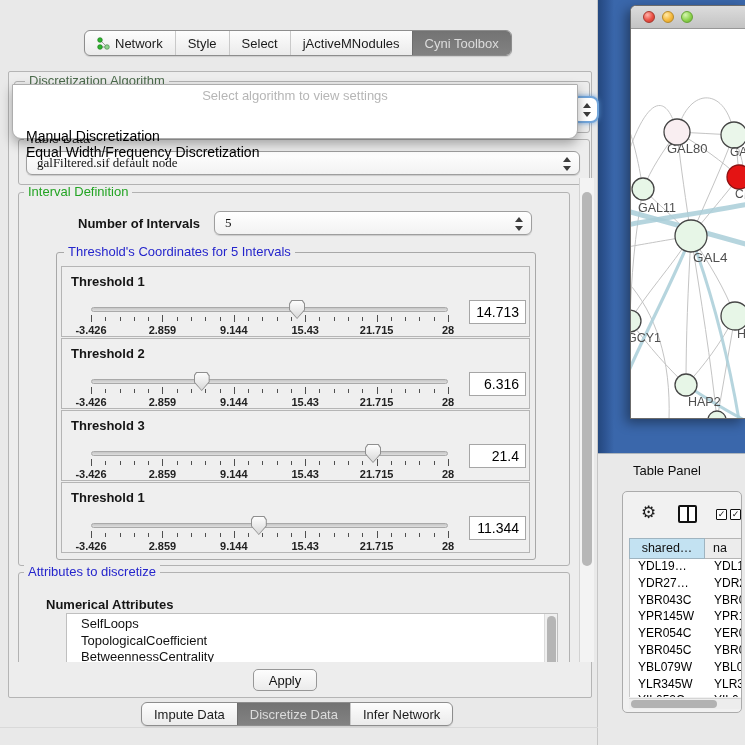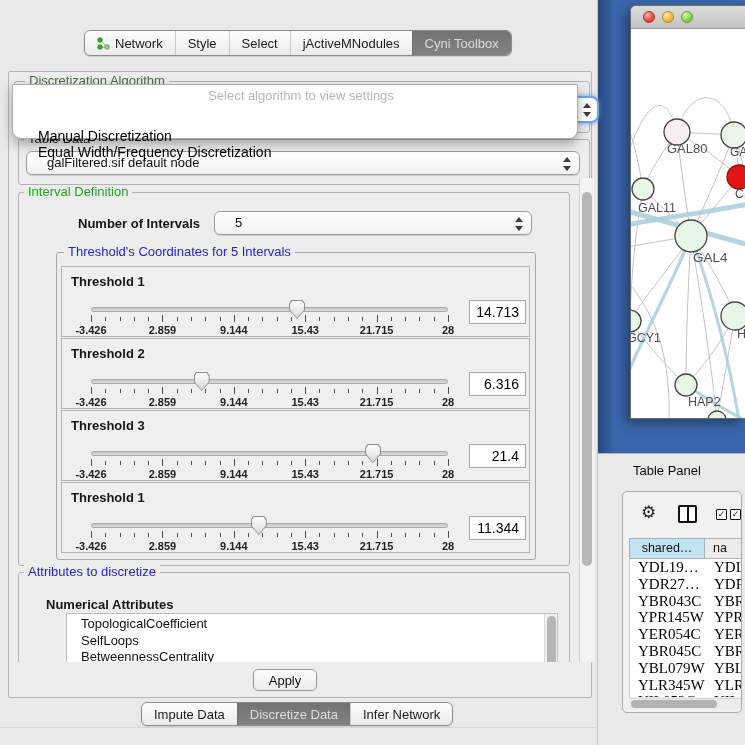--- a/index.html
+++ b/index.html
@@ -25,29 +25,29 @@
   .cp-outer{position:absolute;left:8px;top:71px;width:584px;height:627px;border:1px solid #b5b5b5;border-radius:2px;background:#ededed;}
   .cp-bottomline{position:absolute;left:0;top:727px;width:598px;height:1px;background:#d9d9d9;}
 
   .group{position:absolute;border:1px solid #b2b2b2;border-radius:3px;background:#ededed;}
   .legend{position:absolute;font-size:13px;line-height:14px;background:#ededed;padding:0 4px;white-space:nowrap;z-index:2;}
   .leg-green{color:#23a423;}
   .leg-blue{color:#2525cc;}
   .leg-olive{color:#4c6b4c;}
 
   .combo{position:absolute;border:1px solid #9e9e9e;border-radius:6px;background:linear-gradient(#ffffff,#f2f2f2);
-    box-shadow:0 1px 1px rgba(0,0,0,.15);font-size:13px;line-height:22px;padding-left:20px;color:#111;overflow:hidden;}
+    box-shadow:0 1px 1px rgba(0,0,0,.15);font-size:13px;line-height:22px;padding-left:10px;color:#111;overflow:hidden;font-family:Liberation Serif, serif;}
   .stepper{position:absolute;right:7px;top:4px;width:9px;height:16px;}
   .stepper:before,.stepper:after{content:"";position:absolute;left:0;border-left:4.5px solid transparent;border-right:4.5px solid transparent;}
   .stepper:before{top:1px;border-bottom:5px solid #3c3c3c;}
   .stepper:after{bottom:1px;border-top:5px solid #3c3c3c;}
 
   
   .popup{position:absolute;left:12px;top:84px;width:566px;height:55px;background:#fff;border:1px solid #adadad;
-    border-radius:1px 1px 9px 9px;box-shadow:0 5px 12px rgba(0,0,0,.32);z-index:5;padding-left:12px;}
+    border-radius:1px 1px 9px 9px;box-shadow:0 5px 12px rgba(0,0,0,.32);z-index:5;}
   .popup-hint{margin-top:3px;text-align:center;font-size:13px;color:#b6b6b6;}
   .popup-opt{font-size:14px;color:#000;padding-left:13px;line-height:16px;}
   .popup-opt.sel{font-weight:normal;margin-top:25px;}
   .algo-combo-part{position:absolute;left:571px;top:96px;width:28px;height:27px;border:2px solid #72a5da;border-radius:8px;
     background:#fff;box-shadow:0 0 5px rgba(90,150,215,.9);z-index:1;}
 
   
   .viewport{position:absolute;left:9px;top:178px;width:570px;height:484px;overflow:hidden;}
   .vscroll{position:absolute;left:579px;top:178px;width:15px;height:484px;background:#f3f3f3;border-left:1px solid #d2d2d2;}
   .vthumb{position:absolute;left:2px;top:14px;width:10px;height:374px;background:#b7b7b7;border-radius:6px;}
@@ -101,21 +101,21 @@
   .splitcols{position:absolute;left:55px;top:13px;width:19px;height:18px;border:2px solid #111;border-radius:2px;background:#fff;}
   .splitcols:after{content:"";position:absolute;left:6.5px;top:0;width:2px;height:14px;background:#111;}
   .cbx{position:absolute;top:17px;width:11px;height:11px;border:1.5px solid #111;border-radius:1px;background:#fff;
     font-size:9px;line-height:8px;text-align:center;color:#111;}
   .tp-table{position:absolute;left:6px;top:46px;width:114px;height:173px;}
   .tp-head{display:flex;height:21px;font-size:12.5px;}
   .tp-h1{width:76px;background:#c3e2f2;border:1px solid #9fb4c0;text-align:center;line-height:19px;color:#111;}
   .tp-h2{flex:1;background:#ececec;border:1px solid #b5b5b5;border-left:none;padding-left:8px;line-height:19px;color:#111;}
   .tp-body{position:absolute;left:0;top:21px;width:114px;height:138px;background:#fff;overflow:hidden;
     border-left:1px solid #c9c9c9;}
-  .tp-row{display:flex;height:16.8px;font-size:15px;color:#000;font-family:Liberation Serif, serif;}
+  .tp-row{display:flex;height:16.8px;font-size:12px;color:#000;}
   .tp-c1{width:76px;padding-left:8px;overflow:hidden;white-space:nowrap;}
   .tp-c2{flex:1;padding-left:8px;overflow:hidden;white-space:nowrap;}
   .tp-hscroll{position:absolute;left:0;top:160px;width:114px;height:11px;background:#ededed;border-top:1px solid #d5d5d5;}
   .tp-hthumb{margin-top:1px;margin-left:2px;width:86px;height:8px;background:#b2b2b2;border-radius:4px;}
 </style>
 </head>
 <body>
 
 <div class="screen">
 
@@ -350,22 +350,22 @@
             </div>
             <div class="t-value">11.344</div>
           </div>
         </div>
 
       <div class="group" style="left:9px;top:394px;width:552px;height:120px;"></div>
       <span class="legend leg-blue" style="left:15px;top:387px;">Attributes to discretize</span>
       <span class="attr-label">Numerical Attributes</span>
       <div class="listbox">
         <ul id="attrList">
+            <li>SelfLoops</li>
             <li>TopologicalCoefficient</li>
-            <li>SelfLoops</li>
             <li>BetweennessCentrality</li>
           </ul>
         <div class="list-scroll">
             <div class="list-thumb"></div>
           </div>
       </div>
     </div>
 
     <div class="vscroll">
       <div class="vthumb"></div>

